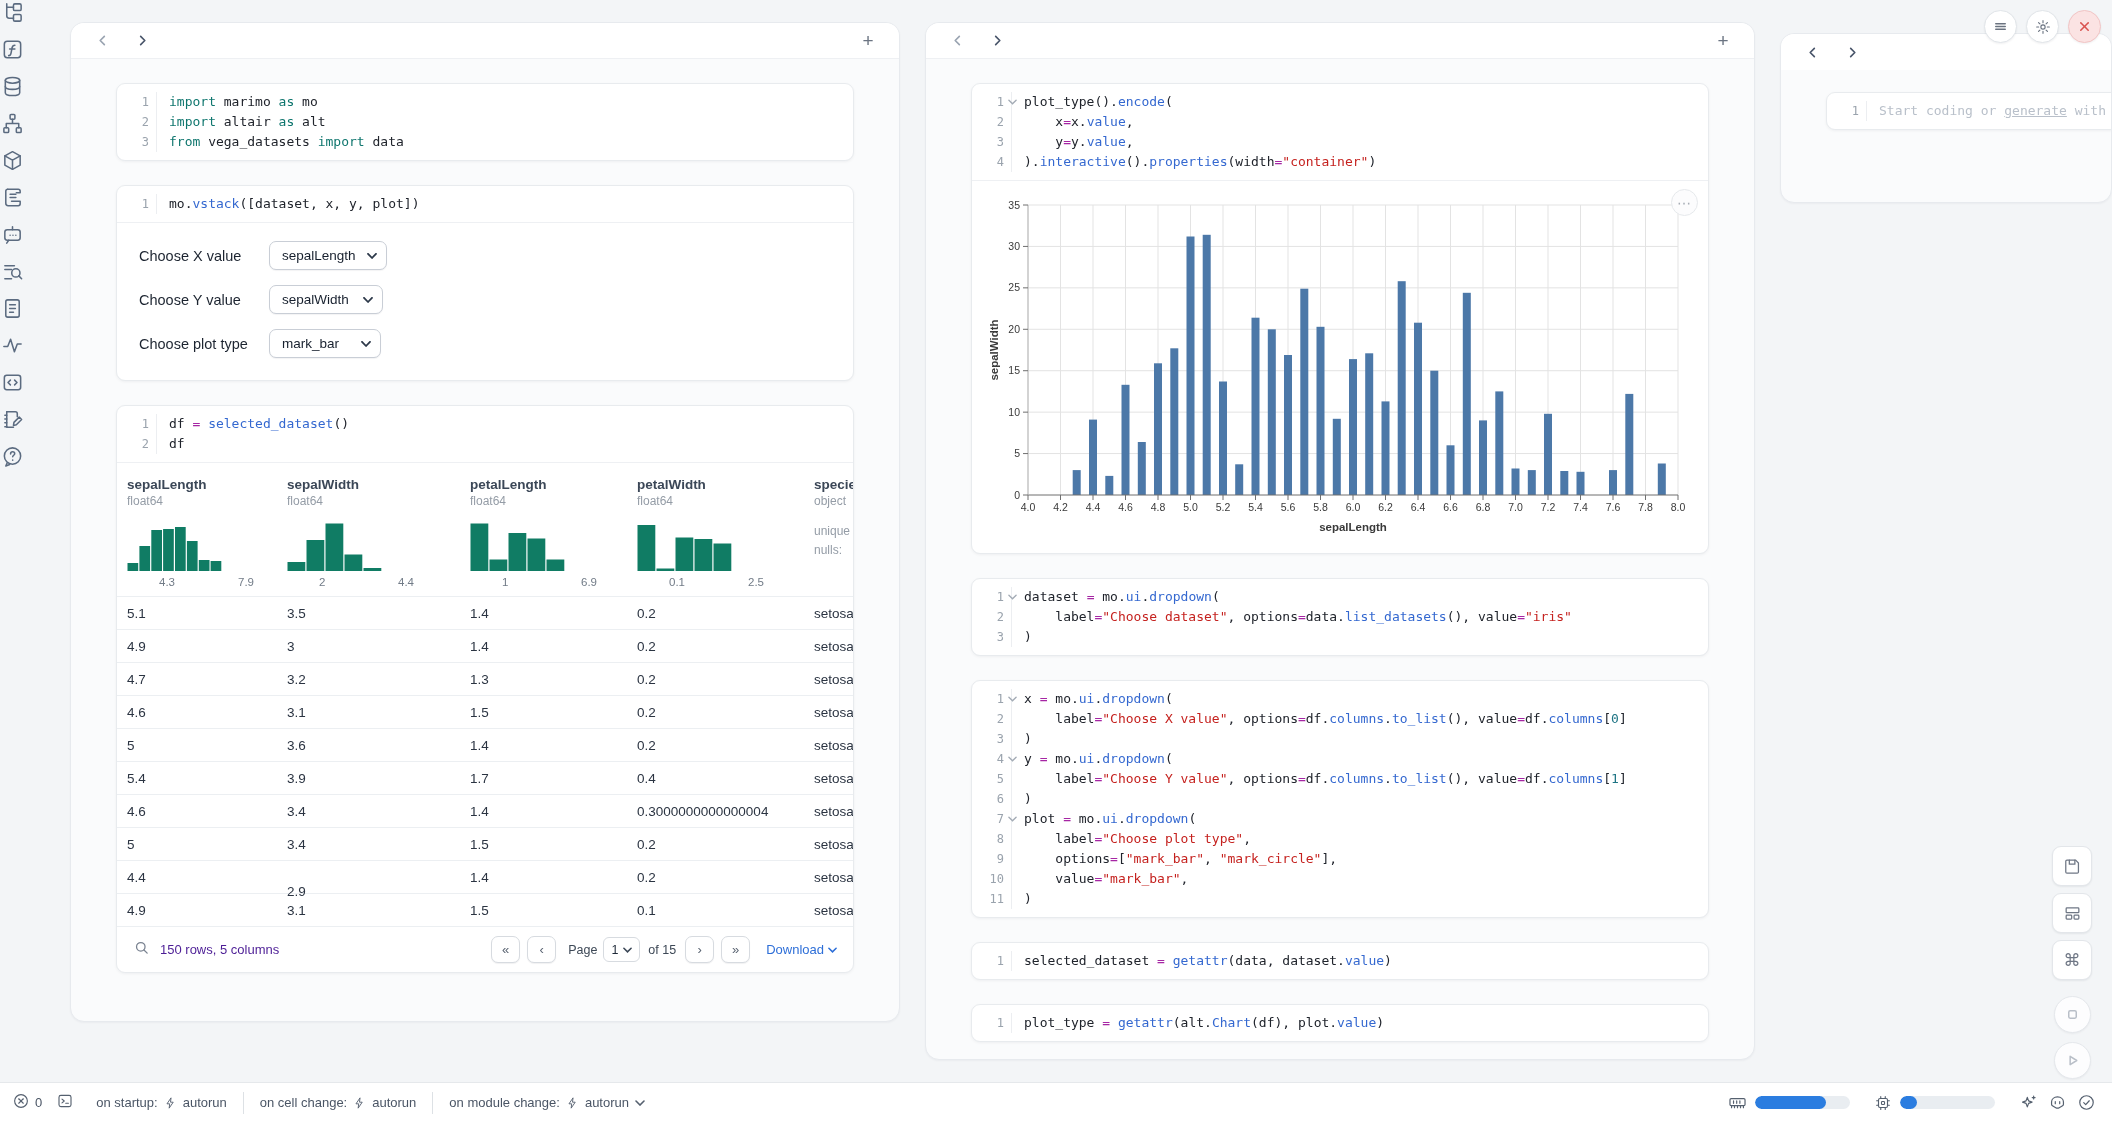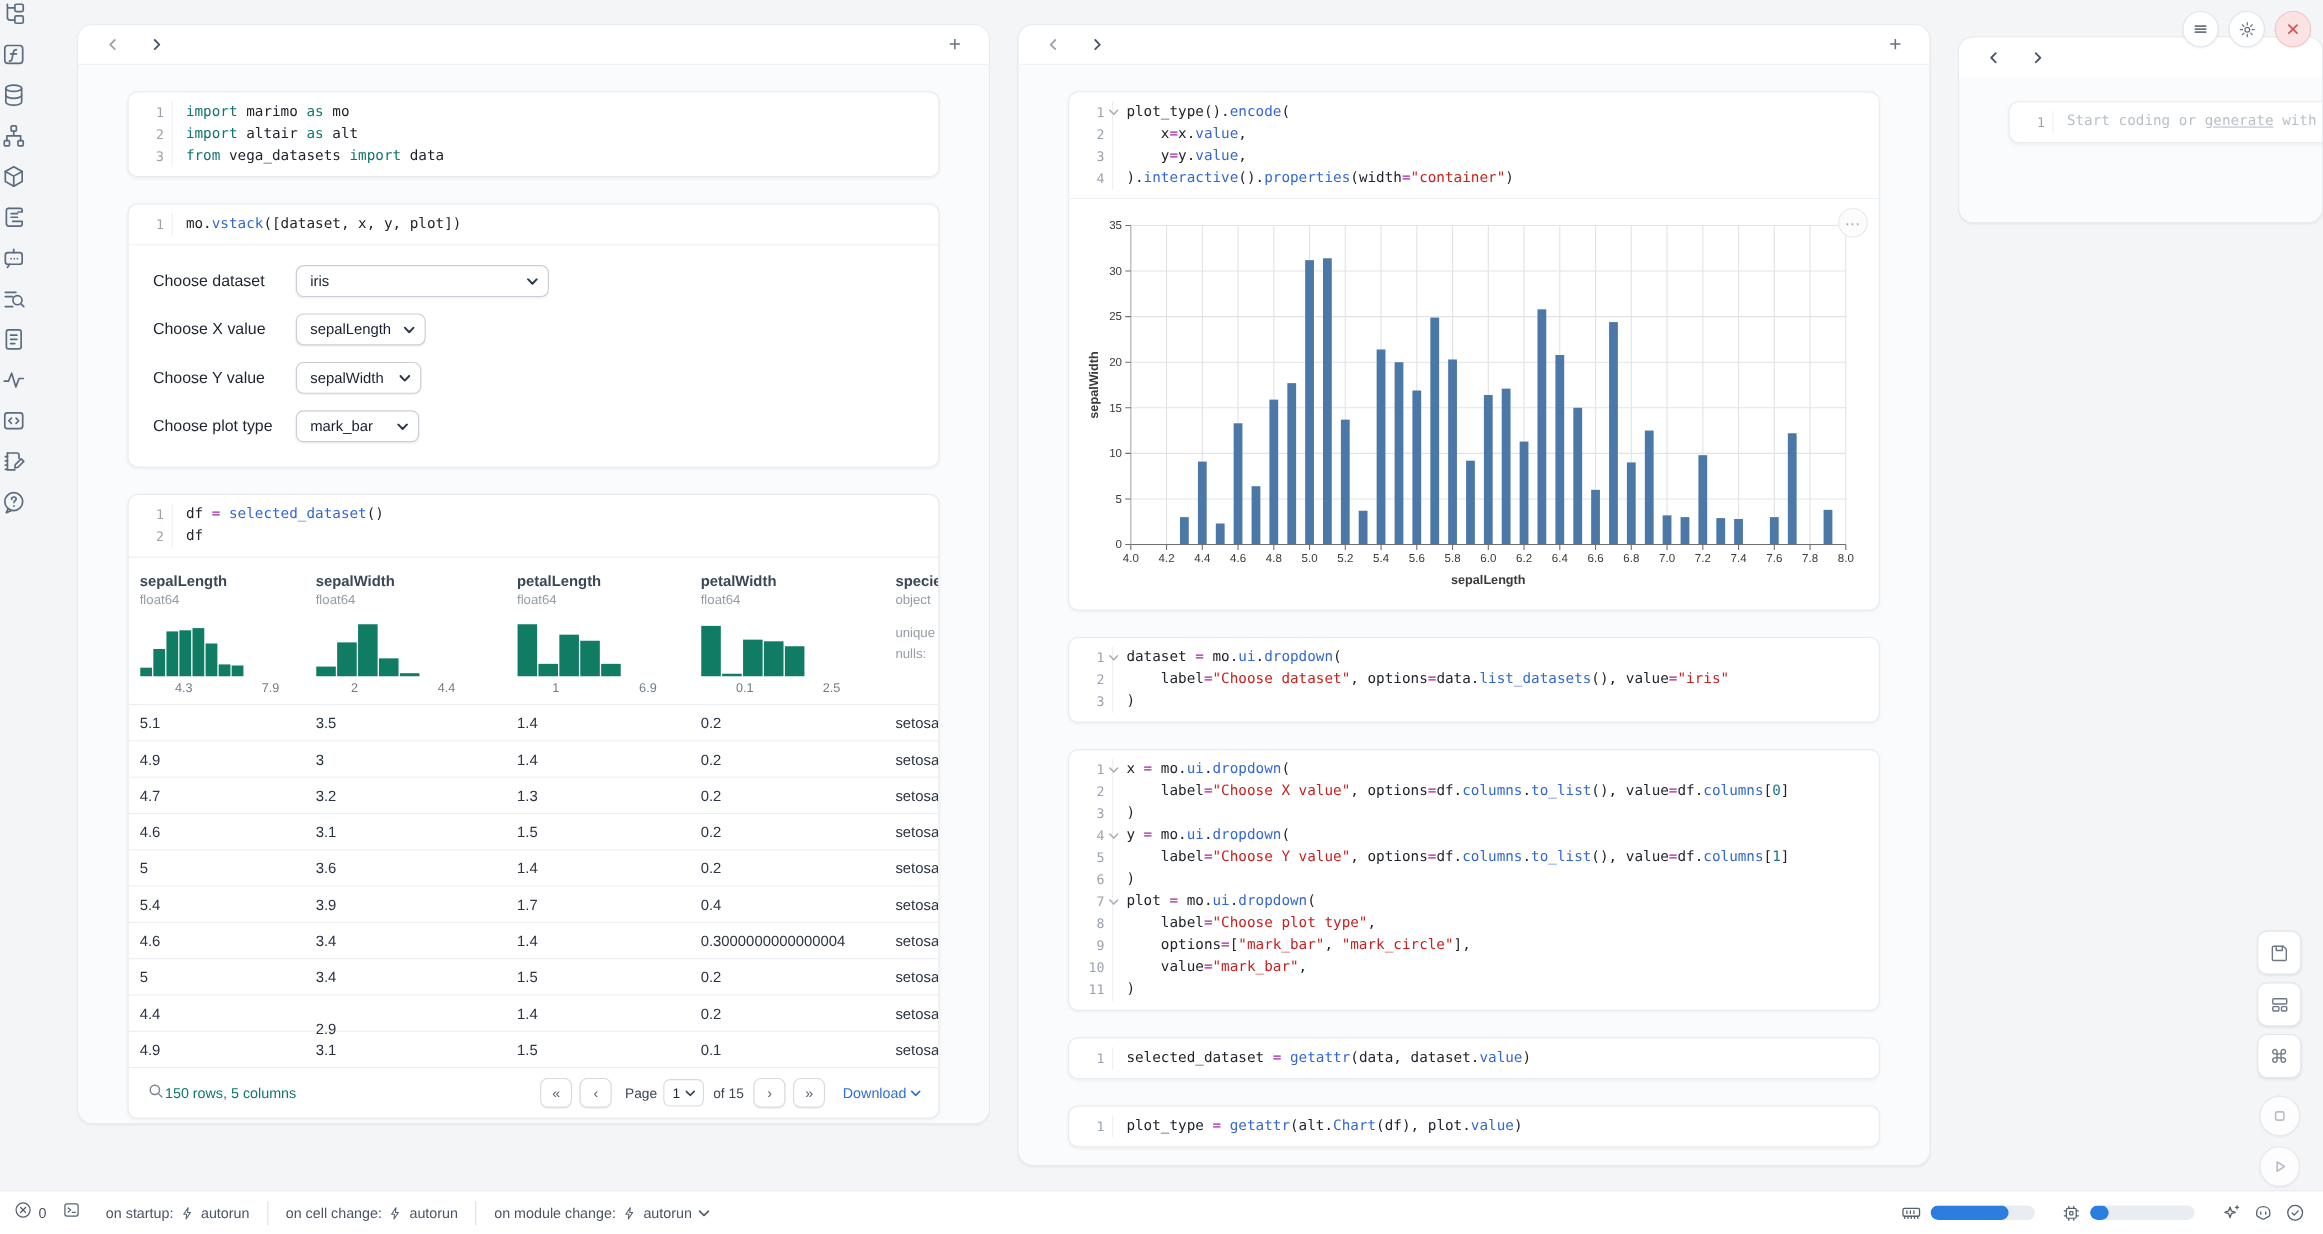--- a/index.html
+++ b/index.html
@@ -47,21 +47,21 @@
   .t-head { display:flex; padding:14px 0 8px; }
   .t-col { padding:0 10px; }
   .t-name { font-size:13.5px; font-weight:700; color:#3b4757; }
   .t-type { font-size:12px; color:#949ca6; margin-top:2px; }
   .t-hist { margin-top:13px; display:block; }
   .t-minmax { display:flex; justify-content:space-between; width:95px; font-size:11.5px; color:#717b87; margin-top:5px;margin-left:32px; }
   .t-meta { font-size:12px; color:#949ca6; margin-top:14px; line-height:1.55; }
   .t-row { display:flex; height:33px; align-items:center; border-top:1px solid #eceff2; font-size:13.5px; color:#2b3442; }
   .t-cell { padding:0 10px; }
   .t-footer { border-top:1px solid #eceff2; height:46px; display:flex; align-items:center; padding:0 16px; }
-  .t-summary { font-size:13px; color:#0f766e; }
+  .t-summary { font-size:13px; color:#4c1d95; margin-left:10px; }
   .pg-btn { width:29px; height:27px; border:1px solid #d7dbe0; border-radius:7px; background:#fff; box-shadow:0 1px 1px rgba(16,24,40,.06); display:flex; align-items:center; justify-content:center; color:#5a6472; font-size:13px; cursor:pointer; margin-left:7px; }
   .pg-text { font-size:12.5px; color:#3d4856; margin:0 6px 0 12px; }
   .pg-select { display:inline-flex; align-items:center; gap:5px; border:1px solid #d7dbe0; border-radius:6px; height:25px; padding:0 7px; font-size:12.5px; color:#1f2a38; background:#fff; cursor:pointer; }
   .of-text { font-size:12.5px; color:#3d4856; margin:0 2px 0 8px; }
   .download { color:#2e6fd8; font-size:13px; display:flex; align-items:center; gap:4px; margin-left:16px; cursor:pointer; }
 
   
   .chart-out { position:relative; border-top:1px solid #eef0f3; padding:14px 0 6px 14px; }
   .chart-more { position:absolute; top:8px; right:10px; width:27px; height:27px; border-radius:50%; border:1px solid #e6e9ec; background:#fcfcfd; color:#a7adb5; display:flex; align-items:center; justify-content:center; font-size:14px; letter-spacing:1px; cursor:pointer; }
 
@@ -213,29 +213,20 @@
           <div class="code-line"><span class="ln">2</span><span><span class="tok-kw">import</span><span class="tok-pl"> altair </span><span class="tok-kw">as</span><span class="tok-pl"> alt</span></span></div>
           <div class="code-line"><span class="ln">3</span><span><span class="tok-kw">from</span><span class="tok-pl"> vega_datasets </span><span class="tok-kw">import</span><span class="tok-pl"> data</span></span></div>
         </div>
     </div>
     <div class="cell">
       <div class="code" id="code-vstack">
           <div class="code-line"><span class="ln">1</span><span><span class="tok-pl">mo.</span><span class="tok-fn">vstack</span><span class="tok-pl">([dataset, x, y, plot])</span></span></div>
         </div>
       <div class="out-divider"></div>
       <div class="controls" id="vstack-controls">
-          <div class="ctl-row">
-            <span class="ctl-label">Choose dataset</span>
-            <div class="select" style="width: 230px;">
-              <span>iris</span>
-              <svg width="10" height="6" viewBox="0 0 10 6" style="stroke:#2c3849;fill:none;stroke-width:1.8;stroke-linecap:round;stroke-linejoin:round">
-                <polyline points="1,0.8 5,5 9,0.8"></polyline>
-              </svg>
-            </div>
-          </div>
           <div class="ctl-row">
             <span class="ctl-label">Choose X value</span>
             <div class="select" style="width: 118px;">
               <span>sepalLength</span>
               <svg width="10" height="6" viewBox="0 0 10 6" style="stroke:#2c3849;fill:none;stroke-width:1.8;stroke-linecap:round;stroke-linejoin:round">
                 <polyline points="1,0.8 5,5 9,0.8"></polyline>
               </svg>
             </div>
           </div>
           <div class="ctl-row">

